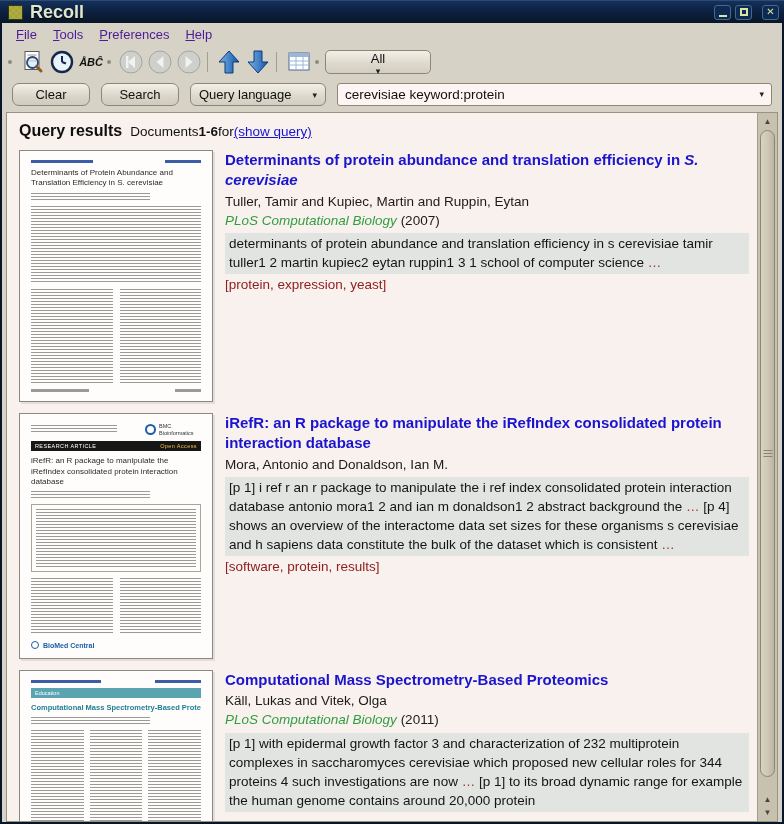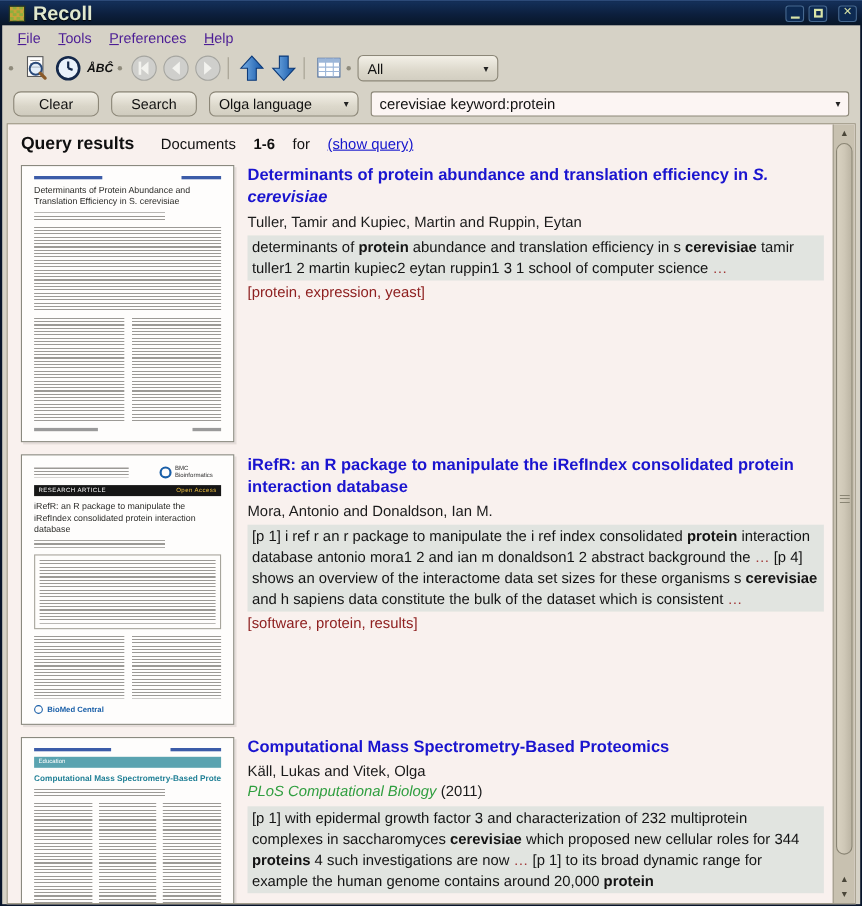--- a/index.html
+++ b/index.html
@@ -30,39 +30,39 @@
 
   .toolbar { height:34px; display:flex; align-items:center; padding:0 2px; flex:none; }
   .handle-dot { width:4px; height:4px; border-radius:50%; background:#8f8b7c; margin:0 4px; flex:none; }
   .tbtn { width:29px; height:28px; display:flex; align-items:center; justify-content:flex-end; flex:none;font-style:italic; }
   .abc-label { font-size:11px; font-weight:bold; color:#111; letter-spacing:0; }
   .tsep { width:1px; height:20px; background:#a39f90; margin:0 5px; flex:none; }
   .dropdown { height:24px; border:1px solid #8c8778; border-radius:5px;
               background:linear-gradient(180deg,#f3f0e7,#dcd8cb 60%,#d2cec1);
               display:flex; align-items:center; justify-content:space-between;
               padding:0 8px; font-size:13px; color:#111; }
-  .dd-filter { width:128px; margin-left:2px; }
+  .dd-filter { width:106px; margin-left:2px;flex-direction:column; }
   .chev { font-size:9px; color:#222; }
 
   .searchrow { height:31px; display:flex; align-items:center; padding:0 10px; gap:11px; flex:none; }
   .pushbtn { width:78px; height:23px; border:1px solid #8c8778; border-radius:7px;
              background:linear-gradient(180deg,#f3f0e7,#d9d5c8 60%,#cfcbbe);
              font-size:13px; color:#111; display:flex; align-items:center; justify-content:center; }
   .dd-mode { width:136px; height:23px; border-radius:6px; }
   .combo { position:relative; flex:1; height:23px; }
   .combo input { width:100%; height:23px; border:1px solid #8c8778; border-radius:3px;
                  background:#fcf5f3; font-family:inherit; font-size:13.5px; color:#111;
                  padding:0 24px 0 7px; outline:none; }
   .combo .chev { position:absolute; right:8px; top:6px; }
 
   
   .panel { flex:1; margin:2px 4px 0 4px; position:relative; background:#f9f1ee;
            border:1px solid #98937f; min-height:0; overflow:hidden; }
   .scrollarea { position:absolute; top:0; left:0; right:20px; bottom:0; overflow:hidden; }
-  .rheader { padding:9px 12px 5px 12px; display:flex; align-items:baseline; gap:16px; }
+  .rheader { padding:9px 12px 5px 12px; display:flex; align-items:baseline; gap:0; }
   .rheader .qr { font-size:16px; font-weight:bold; color:#0f0f0f; margin-right:8px; }
   .rheader .meta { font-size:13.5px; color:#111; }
   .rheader .bold { font-weight:bold; }
   .showq { font-size:13.5px; color:#1515cc; text-decoration:underline; }
 
   .result { display:flex; gap:12px; padding:5px 6px 6px 12px; }
   .thumb { width:194px; flex:none; background:#fefdfc; border:1px solid #8a897f;
            box-shadow:2px 2px 0 rgba(90,80,70,.12); padding:9px 11px; overflow:hidden;
            display:flex; flex-direction:column; }
   .t1 { height:252px; } .t2 { height:246px; } .t3 { height:240px; }
@@ -95,21 +95,21 @@
 
   .rtext { flex:1; min-width:0; padding-right:2px; }
   .rtitle { font-size:15px; font-weight:bold; color:#1a14cf; line-height:1.35; }
   .rtitle .seg-i { font-style:italic; }
   .rauthors { font-size:13.5px; color:#1b1b1b; margin-top:2px; line-height:1.35; }
   .rjournal-line { font-size:13.5px; margin-top:1px; line-height:1.35; }
   .rjournal { color:#2f9e3f; font-style:italic; }
   .ryear { color:#1b1b1b; }
   .rsnippet { background:#e1e4e0; color:#141414; font-size:13.5px; line-height:1.42;
               padding:1px 5px 2px 4px; margin-top:3px; }
-  .seg-b { font-weight:bold; }
+  .seg-b { font-weight:normal; }
   .seg-red { color:#a03535; }
   .rkeywords { color:#8e2020; font-size:13.5px; margin-top:2px; line-height:1.35; }
 
   
   .sbar { position:absolute; top:0; right:0; bottom:0; width:20px; background:#c8c1b0;
           border-left:1px solid #a29c8c; }
   .sb-arrow { position:absolute; left:0; width:100%; text-align:center; font-size:8px; color:#4a4639; line-height:14px; }
   .sb-up { top:2px; }
   .sb-thumb { position:absolute; left:2px; right:2px; top:17px; bottom:44px; border-radius:9px;
               background:linear-gradient(90deg,#d9d2c1,#cfc8b7 50%,#bcb5a4); border:1px solid #8a8574; }
@@ -235,21 +235,21 @@
       <span class="dropdown dd-filter">
         <span>All</span>
         <span class="chev">▾</span>
       </span>
     </div>
 
     <div class="searchrow">
       <span class="pushbtn">Clear</span>
       <span class="pushbtn">Search</span>
       <span class="dropdown dd-mode">
-        <span>Olga language</span>
+        <span>Query language</span>
         <span class="chev">▾</span>
       </span>
       <span class="combo">
         <input type="text" value="cerevisiae keyword:protein" style="">
         <span class="chev">▾</span>
       </span>
     </div>
 
     <div class="panel">
       <div class="scrollarea">
@@ -276,20 +276,24 @@
               <div class="lines"></div>
             </div>
             <div class="th-row t-foot">
               <span class="graybar" style="width:58px"></span>
               <span class="graybar" style="width:26px"></span>
             </div>
           </div>
           <div class="rtext">
             <div class="rtitle"><span>Determinants of protein abundance and translation efficiency in </span><span class="seg-i">S. cerevisiae</span></div>
             <div class="rauthors">Tuller, Tamir and Kupiec, Martin and Ruppin, Eytan</div>
+            <div class="rjournal-line">
+              <span class="rjournal">PLoS Computational Biology</span>
+              <span class="ryear">(2007)</span>
+            </div>
             <div class="rsnippet"><span>determinants of </span><span class="seg-b">protein</span><span> abundance and translation efficiency in s </span><span class="seg-b">cerevisiae</span><span> tamir tuller1 2 martin kupiec2 eytan ruppin1 3 1 school of computer science </span><span class="seg-red">…</span></div>
             <div class="rkeywords">[protein, expression, yeast]</div>
           </div>
         </div>
 
         <div class="result">
           <div class="thumb t2">
             <div class="th-row">
               <span class="lines bmc-head-left"></span>
               <span class="bmc-logo">

